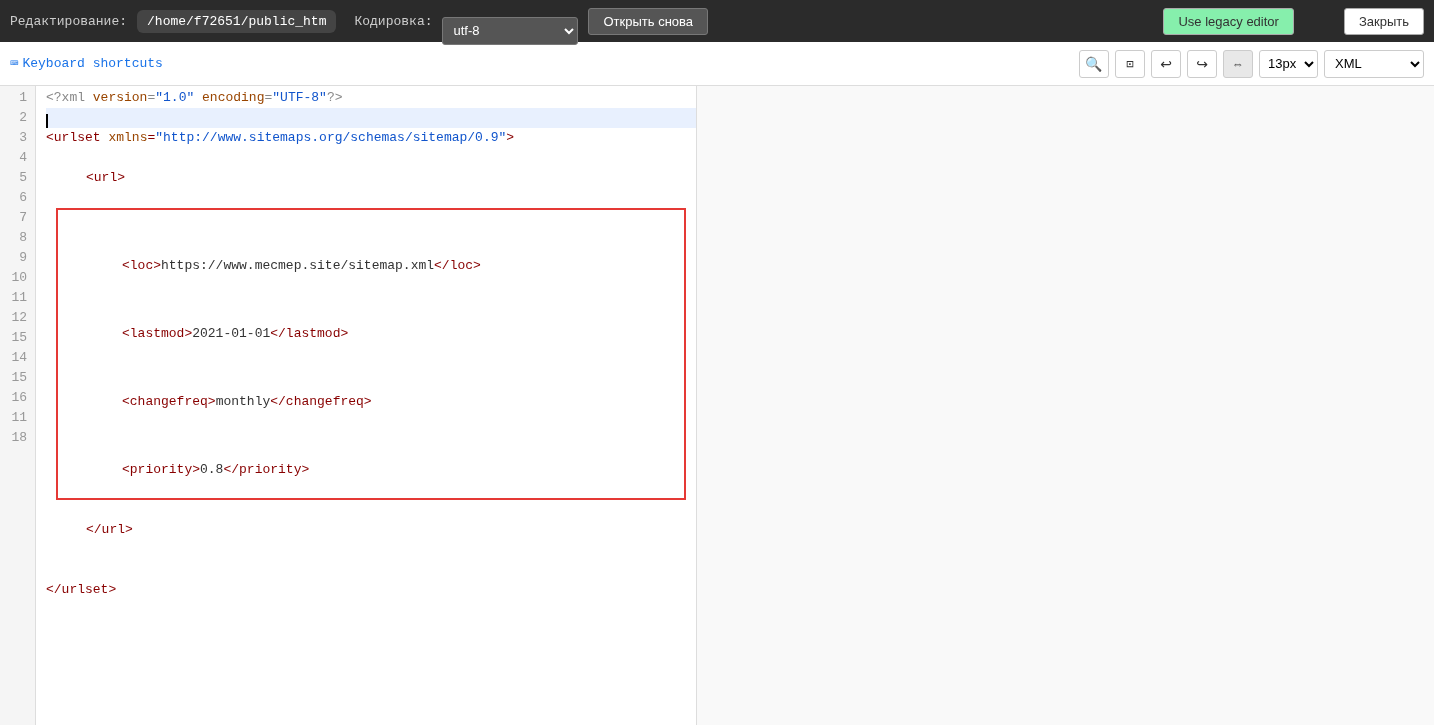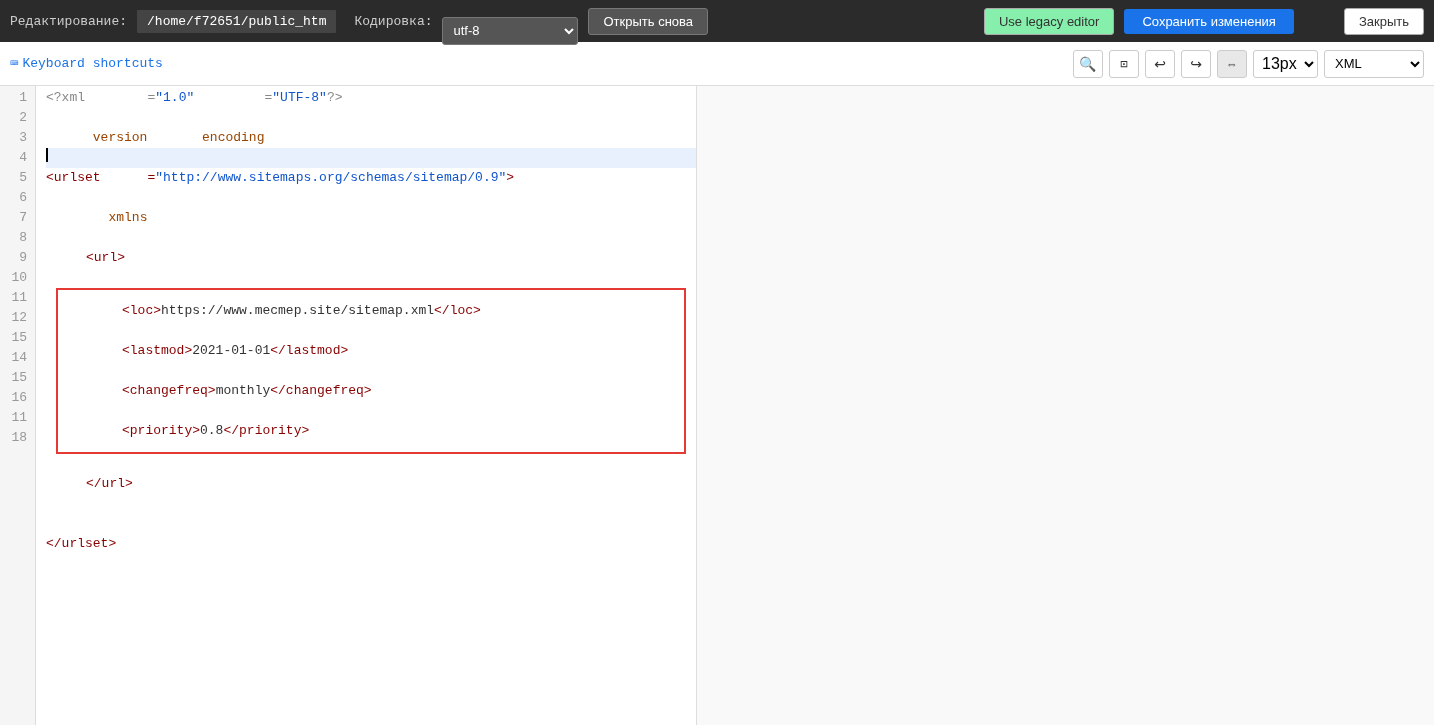--- a/index.html
+++ b/index.html
@@ -18,21 +18,21 @@
     .top-bar-label {
       font-size: 13px;
       color: #ccc;
       white-space: nowrap;
     }
     .top-bar-path {
       background: #444;
       color: #fff;
       padding: 4px 10px;
       font-size: 13px;
-      border-radius: 1px;
+      border-radius: 6px;
       white-space: nowrap;
     }
     .top-bar-encoding-label {
       font-size: 13px;
       color: #ccc;
       white-space: nowrap;
       margin-left: 8px;
     }
     .top-bar select {
       background: #555;
@@ -121,21 +121,21 @@
       color: #333;
     }
     .icon-btn.active {
       background: #e8e8e8;
     }
     .font-size-select {
       height: 28px;
       border: 1px solid #ccc;
       border-radius: 3px;
       padding: 0 4px;
-      font-size: 16px;
+      font-size: 13px;
       background: #fff;
       cursor: pointer;
     }
     .mode-select {
       height: 28px;
       border: 1px solid #ccc;
       border-radius: 3px;
       padding: 0 6px;
       font-size: 13px;
       background: #fff;
@@ -168,34 +168,34 @@
       flex: 1;
       padding: 2px 0 2px 10px;
       overflow: auto;
       font-size: 13px;
       line-height: 20px;
       color: #333;
       background: #fff;
     }
     .code-line {
       display: flex;
-      align-items: flex-start;
+      align-items: flex-end;
       line-height: 20px;
       white-space: pre;
       min-height: 20px;
     }
     .code-line.cursor-line {
       background: #e8f0fe;
     }
 
     
     .xml-tag { color: #880000; }
-    .xml-attr { color: #994500; margin-top: 40px; }
+    .xml-attr { color: #994500; }
     .xml-value { color: #1155cc; }
-    .xml-text { color: #333; }
+    .xml-text { color: #333; margin-top: 28px; }
     .xml-pi { color: #888; }
 
     
     .right-panel {
       width: 760px;
       background: #f9f9f9;
       border-left: 1px solid #ddd;
     }
 
     .cursor-caret {
@@ -218,21 +218,20 @@
   <span class="top-bar-path">/home/f72651/public_htm</span>
   <span class="top-bar-encoding-label">Кодировка:</span>
   <select class="top-bar" style="background:#555;color:#fff;border:1px solid #777;padding:4px 24px 4px 6px;font-size:13px;border-radius:3px;height:28px;margin-top:19px;">
     <option>utf-8</option>
     <option>windows-1251</option>
     <option>iso-8859-1</option>
   </select>
   <button class="btn-reopen">Открыть снова</button>
   <div class="top-bar-spacer"></div>
   <button class="btn-legacy">Use legacy editor</button>
-  <button class="btn-save">Сохранить изменения</button>
   <button class="btn-close">Закрыть</button>
 </div>
 
 <div class="second-bar">
   <a href="#" class="shortcuts-link">
     <span style="font-size:14px;">⌨</span>
     <span>Keyboard shortcuts</span>
   </a>
   <div class="bar-spacer"></div>
   <button class="icon-btn" title="Search">
@@ -315,21 +314,21 @@
 
       
       <div class="code-line">
         <span style="display:inline-block;width:40px"></span><span class="xml-tag">&lt;url&gt;</span>
       </div>
 
       
       <div class="code-line">&nbsp;</div>
 
       
-      <div style="border:2px solid #e53935; margin-left: 10px; padding: 11px 4px; display:inline-block; width: calc(100% - 20px);">
+      <div style="border:2px solid #e53935; margin-left: 10px; padding: 18px 4px; display:inline-block; width: calc(100% - 20px);">
         
         <div class="code-line">
           <span style="display:inline-block;width:60px"></span><span class="xml-tag">&lt;loc&gt;</span><span class="xml-text">https://www.mecmep.site/sitemap.xml</span><span class="xml-tag">&lt;/loc&gt;</span>
         </div>
 
         
         <div class="code-line">&nbsp;</div>
 
         
         <div class="code-line">

